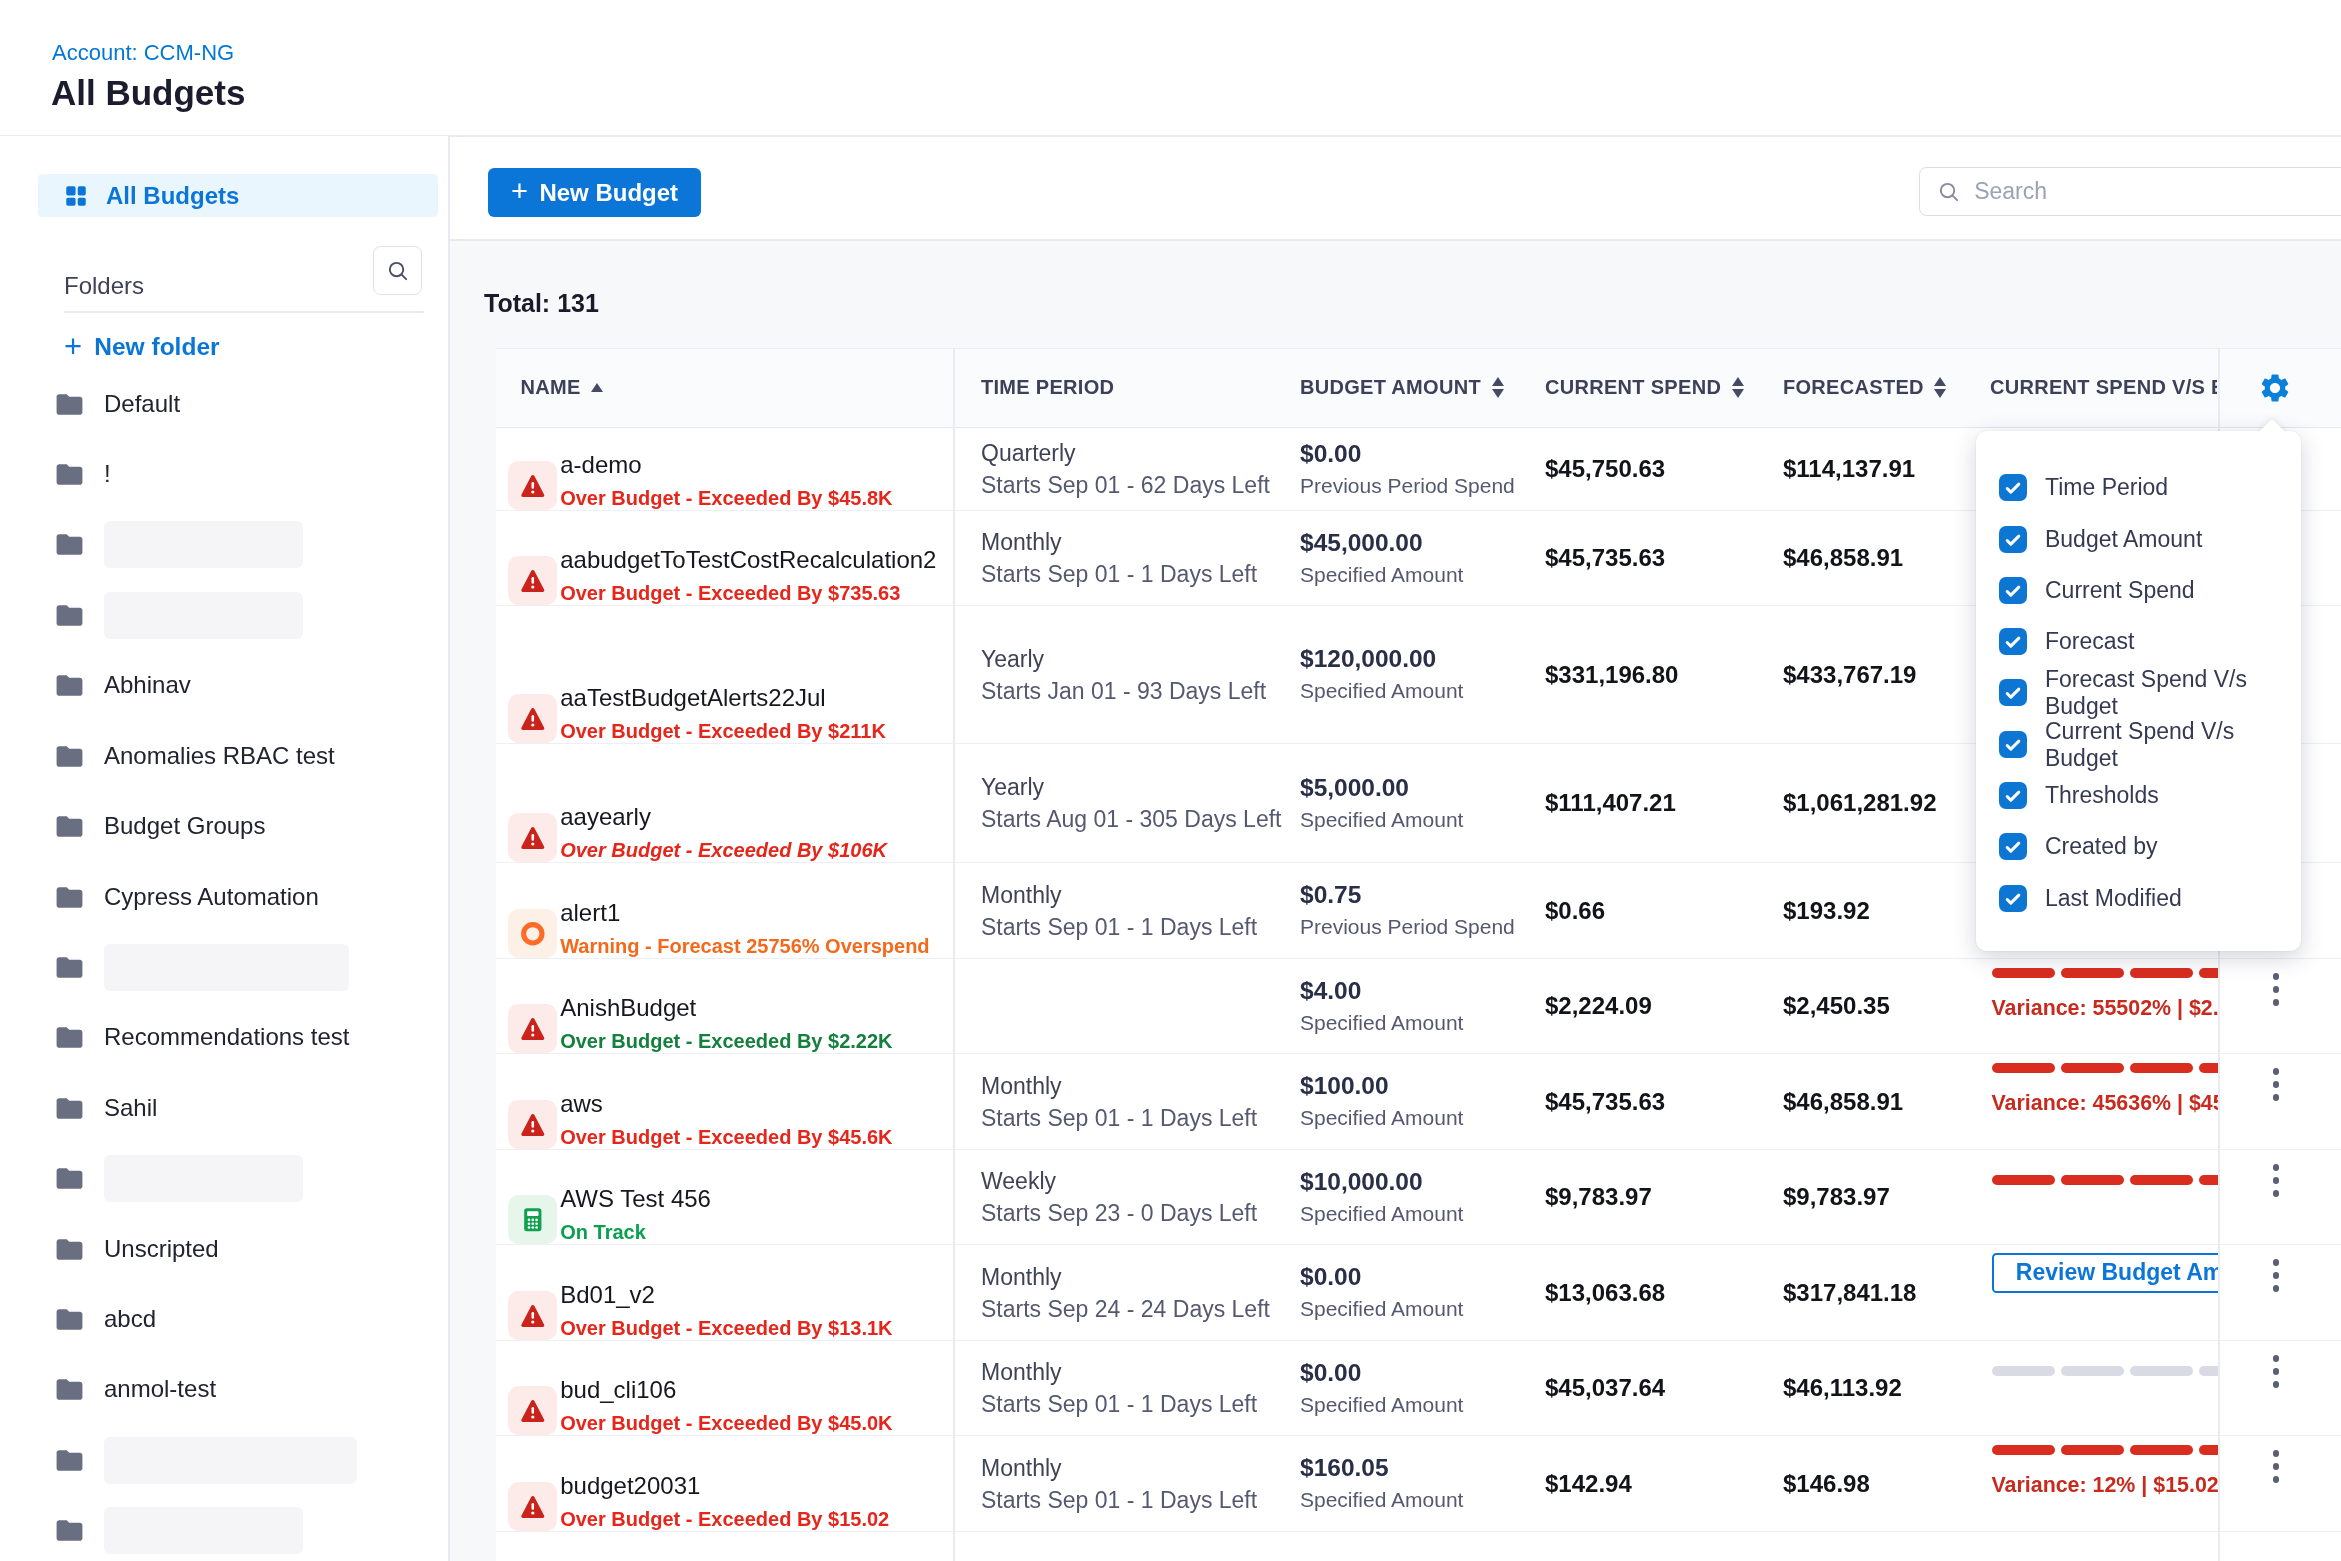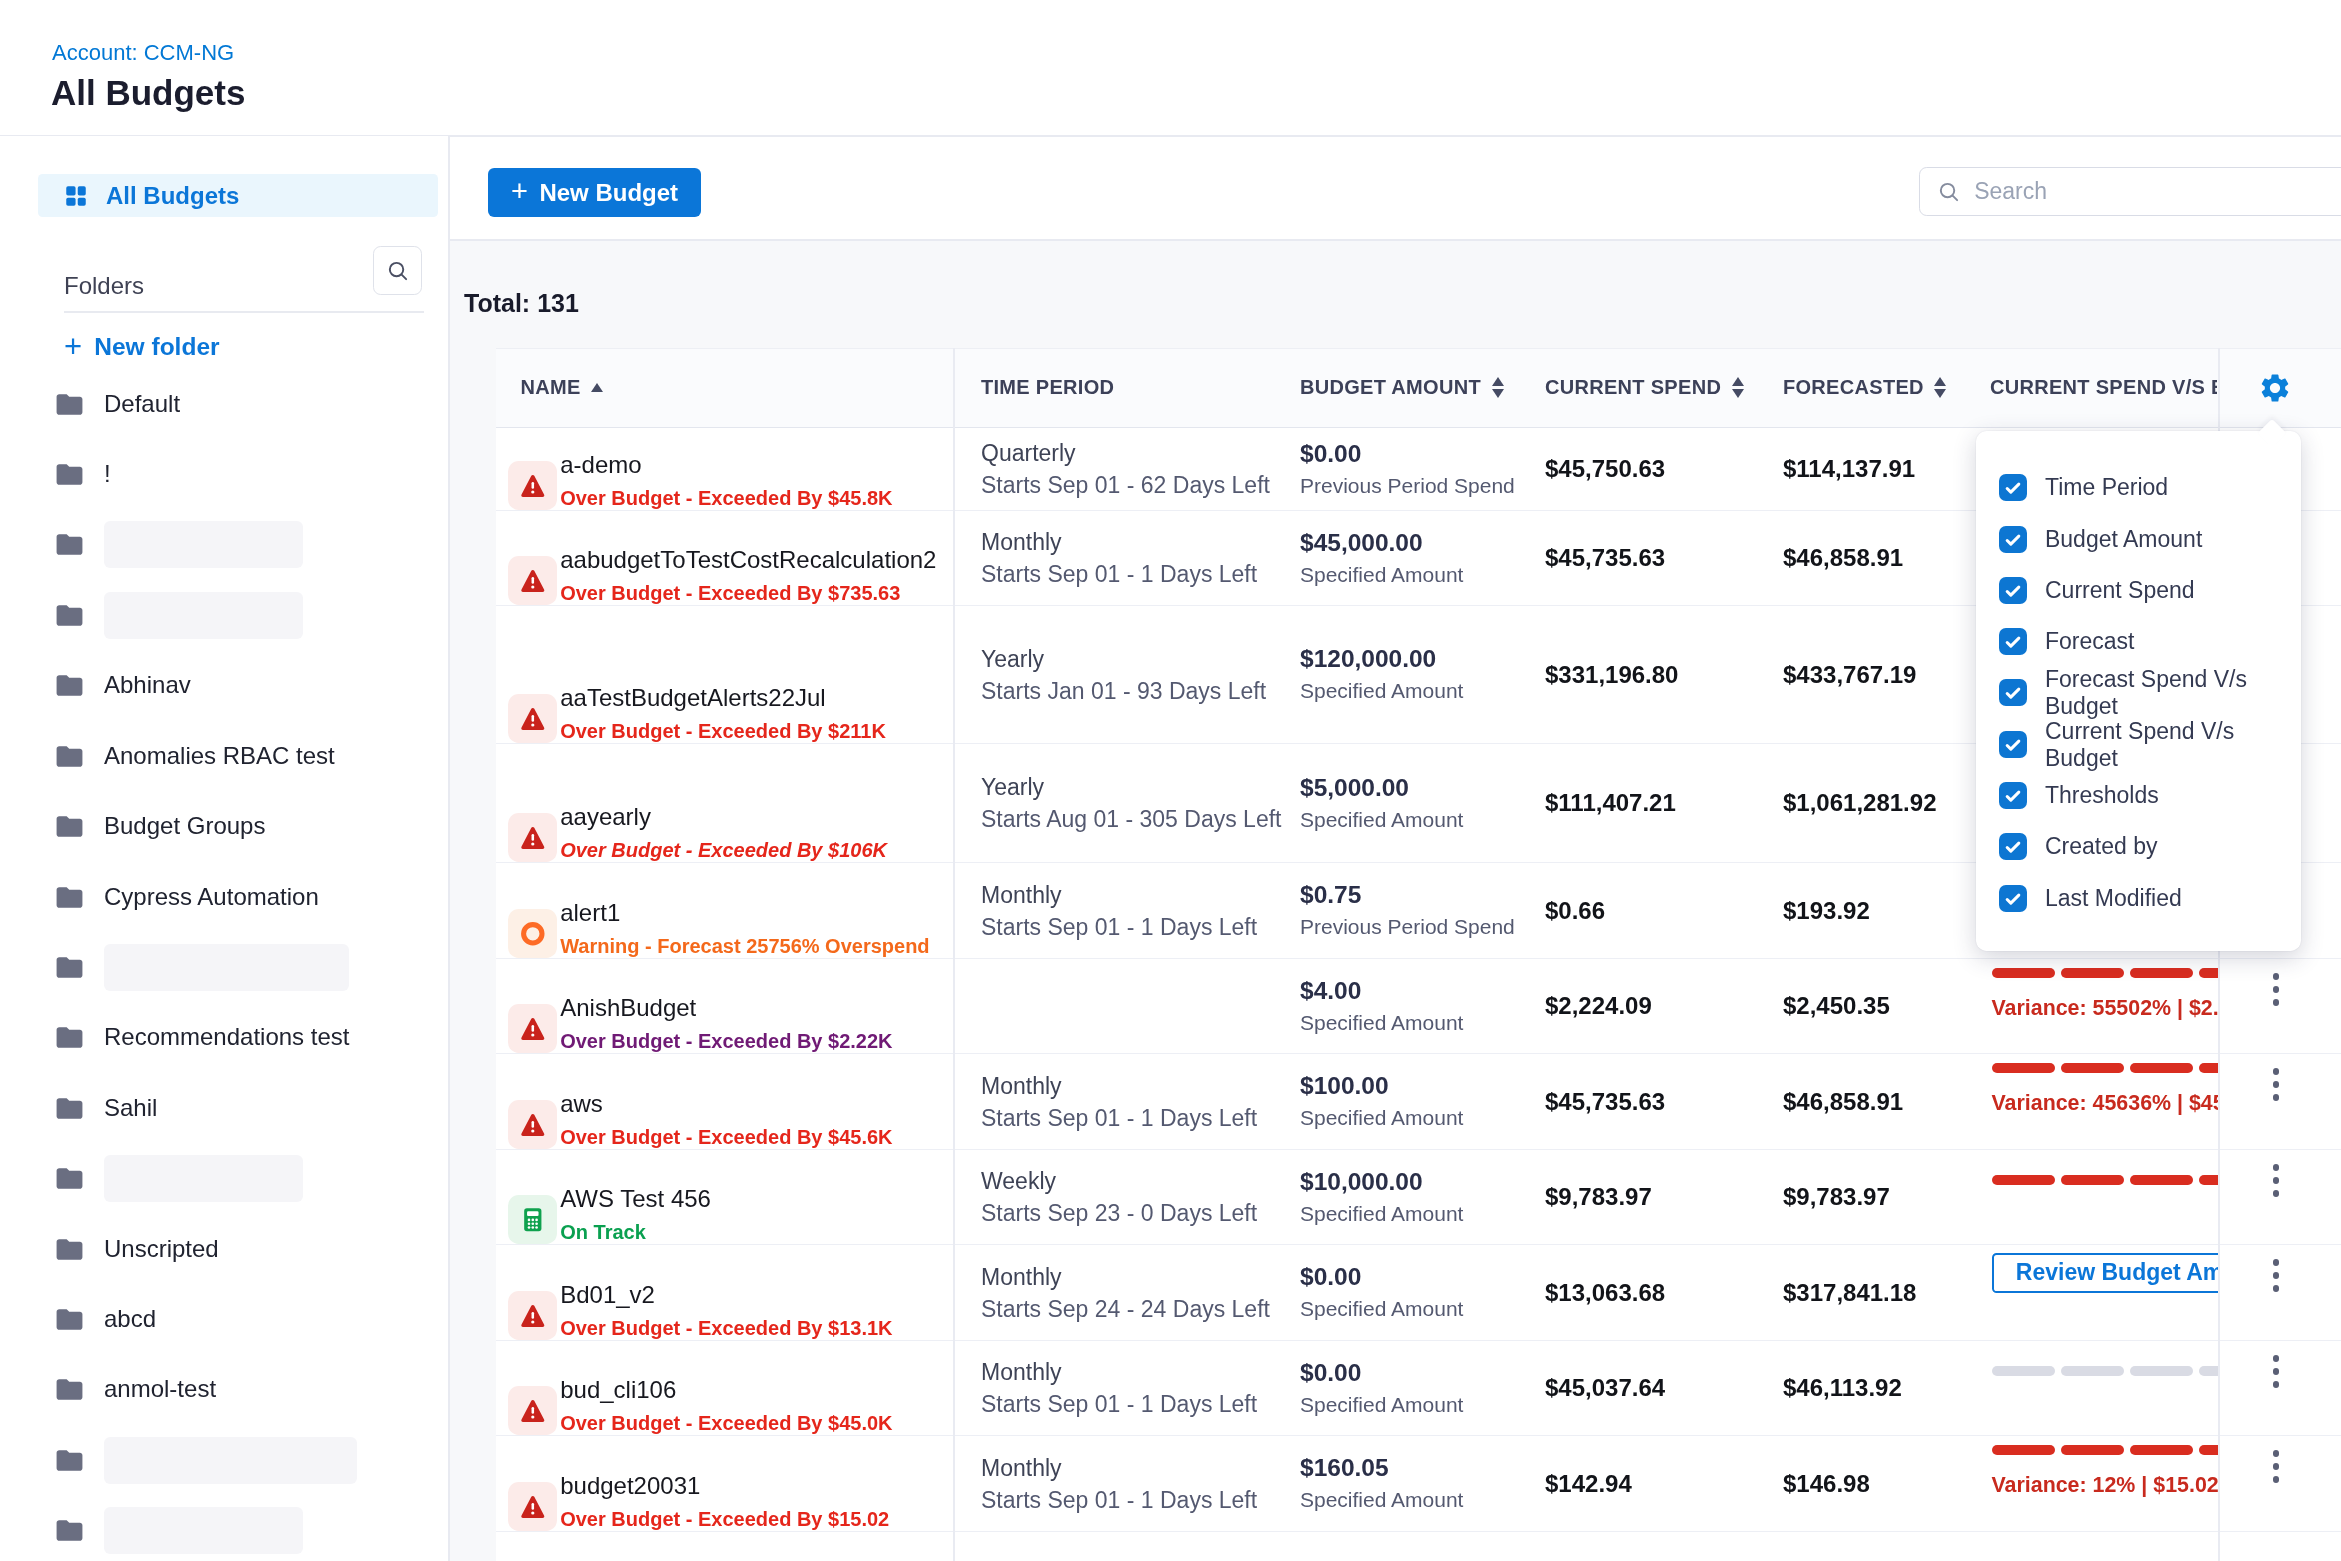--- a/index.html
+++ b/index.html
@@ -33,21 +33,21 @@
   .main-content-bg{position:absolute;left:450px;top:240px;width:1892px;height:1321px;background:#f7f8fa;}
   .hline-toolbar{position:absolute;left:450px;top:239px;width:1892px;height:1.5px;background:#e8eaf1;}
   .new-budget{position:absolute;left:488px;top:168px;height:49px;background:#0b76d8;border:none;border-radius:6.1px;
     display:flex;align-items:center;gap:11.5px;padding:0 23px;cursor:pointer;}
   .new-budget .plus{font-size:29px;color:#fff;font-weight:400;line-height:29px;margin-top:-2.3px;}
   .new-budget .lbl{font-size:24px;font-weight:700;color:#fff;}
   .searchbox{position:absolute;left:1919px;top:167px;width:490px;height:49px;background:#fff;border:1.5px solid #d9dce6;
     border-radius:7.7px;display:flex;align-items:center;gap:12.2px;padding-left:17px;box-sizing:border-box;}
   .searchbox input{border:none;outline:none;flex:1;font-size:23px;color:#3c4154;font-family:"Liberation Sans",sans-serif;background:transparent;}
   .searchbox input::placeholder{color:#9aa3b5;}
-  .total-count{position:absolute;left:464px;top:289px;font-size:25px;font-weight:700;color:#191b2b;}
+  .total-count{position:absolute;left:484px;top:289px;font-size:25px;font-weight:700;color:#191b2b;}
   
   .table{position:absolute;left:496px;top:348px;width:1846px;height:1213px;}
   .thead{position:relative;width:1846px;height:80px;background:#fafbfd;border-top:1.5px solid #edeff4;
     border-bottom:1.5px solid #e3e6ee;box-sizing:border-box;}
   .hcell{position:absolute;top:0;height:77px;display:flex;align-items:center;gap:10.7px;
     font-size:20px;font-weight:700;color:#3c4159;letter-spacing:0.3px;white-space:nowrap;}
   .tri-up{width:0;height:0;border-left:6.9px solid transparent;border-right:6.9px solid transparent;border-bottom:9.2px solid #454b64;}
   .tri-dn{width:0;height:0;border-left:6.9px solid transparent;border-right:6.9px solid transparent;border-top:9.2px solid #454b64;}
   .sorter{display:flex;flex-direction:column;gap:3.8px;cursor:pointer;}
   .gear-btn{position:absolute;left:1754px;top:0;width:49px;height:77px;background:transparent;border:none;
@@ -456,21 +456,21 @@
         <div class="namecell">
           <div class="icon-box" style="background: rgb(252, 235, 233);">
             <svg width="27.6" height="27.6" viewBox="0 0 24 24">
               <path d="M2.2 19.6c-.6 1 .1 2.2 1.3 2.2h17c1.2 0 1.9-1.2 1.3-2.2L13.3 3.3c-.6-1-2-1-2.6 0L2.2 19.6z" fill="#c9231c"></path>
               <rect x="10.9" y="8.6" width="2.2" height="6" rx="1.1" fill="#fff"></rect>
               <circle cx="12" cy="17.4" r="1.4" fill="#fff"></circle>
             </svg>
           </div>
           <div>
             <div class="nm">AnishBudget</div>
-            <div class="st" style="color: #701a75;">Over Budget - Exceeded By $2.22K</div>
+            <div class="st" style="color: #15803d;">Over Budget - Exceeded By $2.22K</div>
           </div>
         </div>
         <div class="amtcell">
           <div class="v">$4.00</div>
           <div class="s">Specified Amount</div>
         </div>
         <div class="moneycell cur">$2,224.09</div>
         <div class="moneycell fc">$2,450.35</div>
         <div class="vscell">
           <div class="bars" style="top: 9.2px;">

